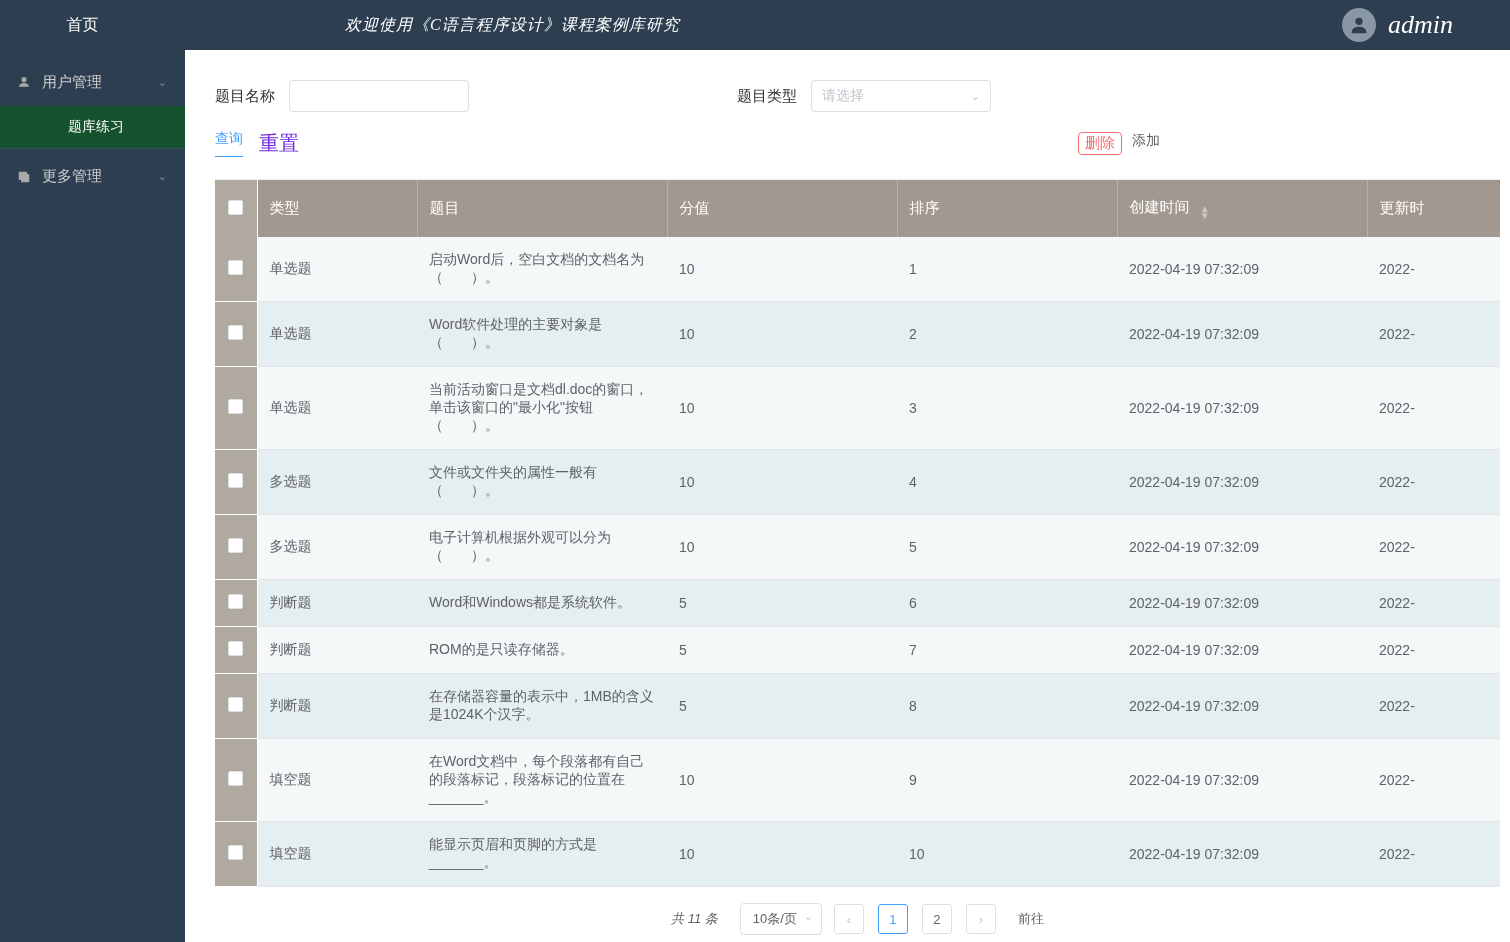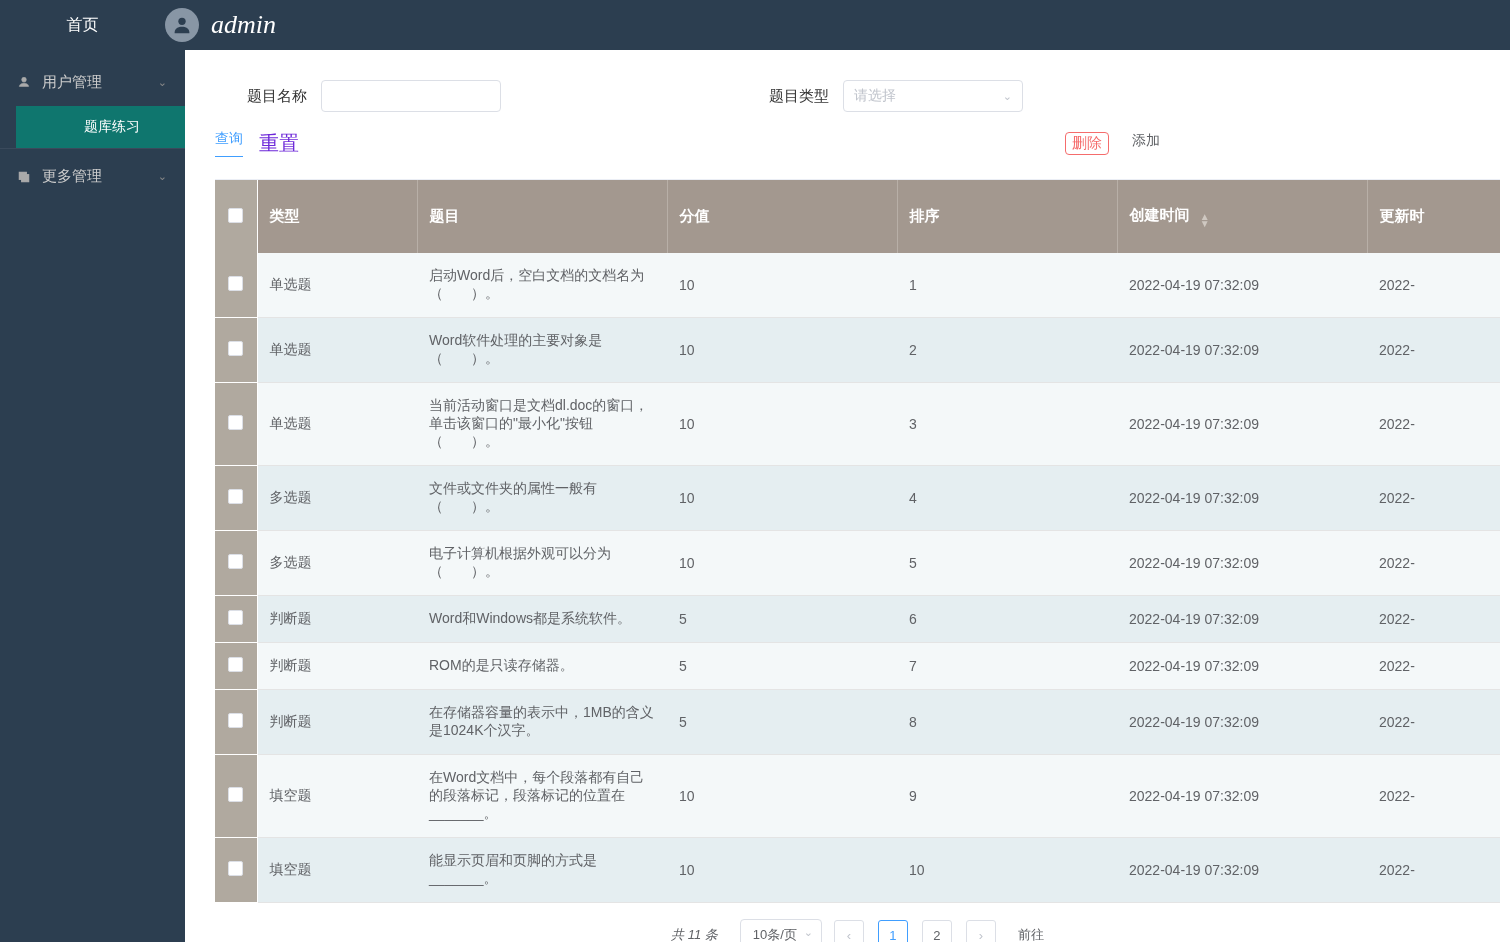--- a/index.html
+++ b/index.html
@@ -91,35 +91,33 @@
 }
 .submenu-item {
   height: 42px;
   display: flex;
   align-items: center;
   padding-left: 68px;
   font-size: 14px;
   cursor: pointer;
 }
 .submenu-item.active {
-  background: #0f766e;
+  background: #14532d;
   color: #fff;
-  margin-left: 16px;
 }
 .main {
   flex: 1;
   padding: 30px 10px 0 30px;
   overflow: hidden;
 }
 .search-row {
   display: flex;
   align-items: center;
   gap: 14px;
   margin-bottom: 18px;
-  margin-left: 32px;
 }
 .search-label { font-size: 15px; color: #333; }
 .search-input {
   width: 180px;
   height: 32px;
   border: 1px solid #dcdfe6;
   border-radius: 4px;
   padding: 0 10px;
   font-size: 14px;
 }
@@ -158,34 +156,34 @@
 .btn-reset { color: #6d28d9; cursor: pointer; font-size: 20px; }
 .action-right { margin-left: auto; display: flex; gap: 10px; padding-right: 340px;}
 .btn-delete {
   color: #f56c6c;
   border: 1px solid #f56c6c;
   border-radius: 4px;
   padding: 1px 6px;
   font-size: 15px;
   cursor: pointer;
 }
-.btn-add { color: #606266; font-size: 14px; cursor: pointer; margin-left: 13px; }
+.btn-add { color: #606266; font-size: 14px; cursor: pointer; }
 .table-wrap {
   border-top: 1px solid #ebeef5;
 }
 table {
   width: 100%;
   border-collapse: collapse;
 }
 th {
   background: #a3988f;
   color: #fff;
-  font-weight: 700;
+  font-weight: 400;
   text-align: left;
-  padding: 26px 12px;
+  padding: 18px 12px;
   font-size: 15px;
   border-right: 1px solid #b8afa7;
 }
 th:last-child { border-right: none; }
 td {
   padding: 14px 12px;
   border-bottom: 1px solid #e4e4e4;
   font-size: 14px;
   color: #606266;
   vertical-align: middle;
@@ -249,20 +247,21 @@
 }
 .page-btn.active { color: #409eff; border-color: #409eff; }
 .page-nav { color: #c0c4cc; }
 .page-jump-label { margin-left: 10px; }
 </style>
 </head>
 <body>
 
 <div class="header">
   <div class="header-home">首页</div>
+  <div class="header-title">欢迎使用《C语言程序设计》课程案例库研究</div>
   <div class="header-user">
     <span class="avatar">
       <svg viewBox="0 0 24 24">
           <circle cx="12" cy="8" r="4"></circle>
           <path d="M4 20c0-4 4-6 8-6s8 2 8 6v1H4z"></path>
         </svg>
     </span>
     <span class="username">admin</span>
   </div>
 </div>

